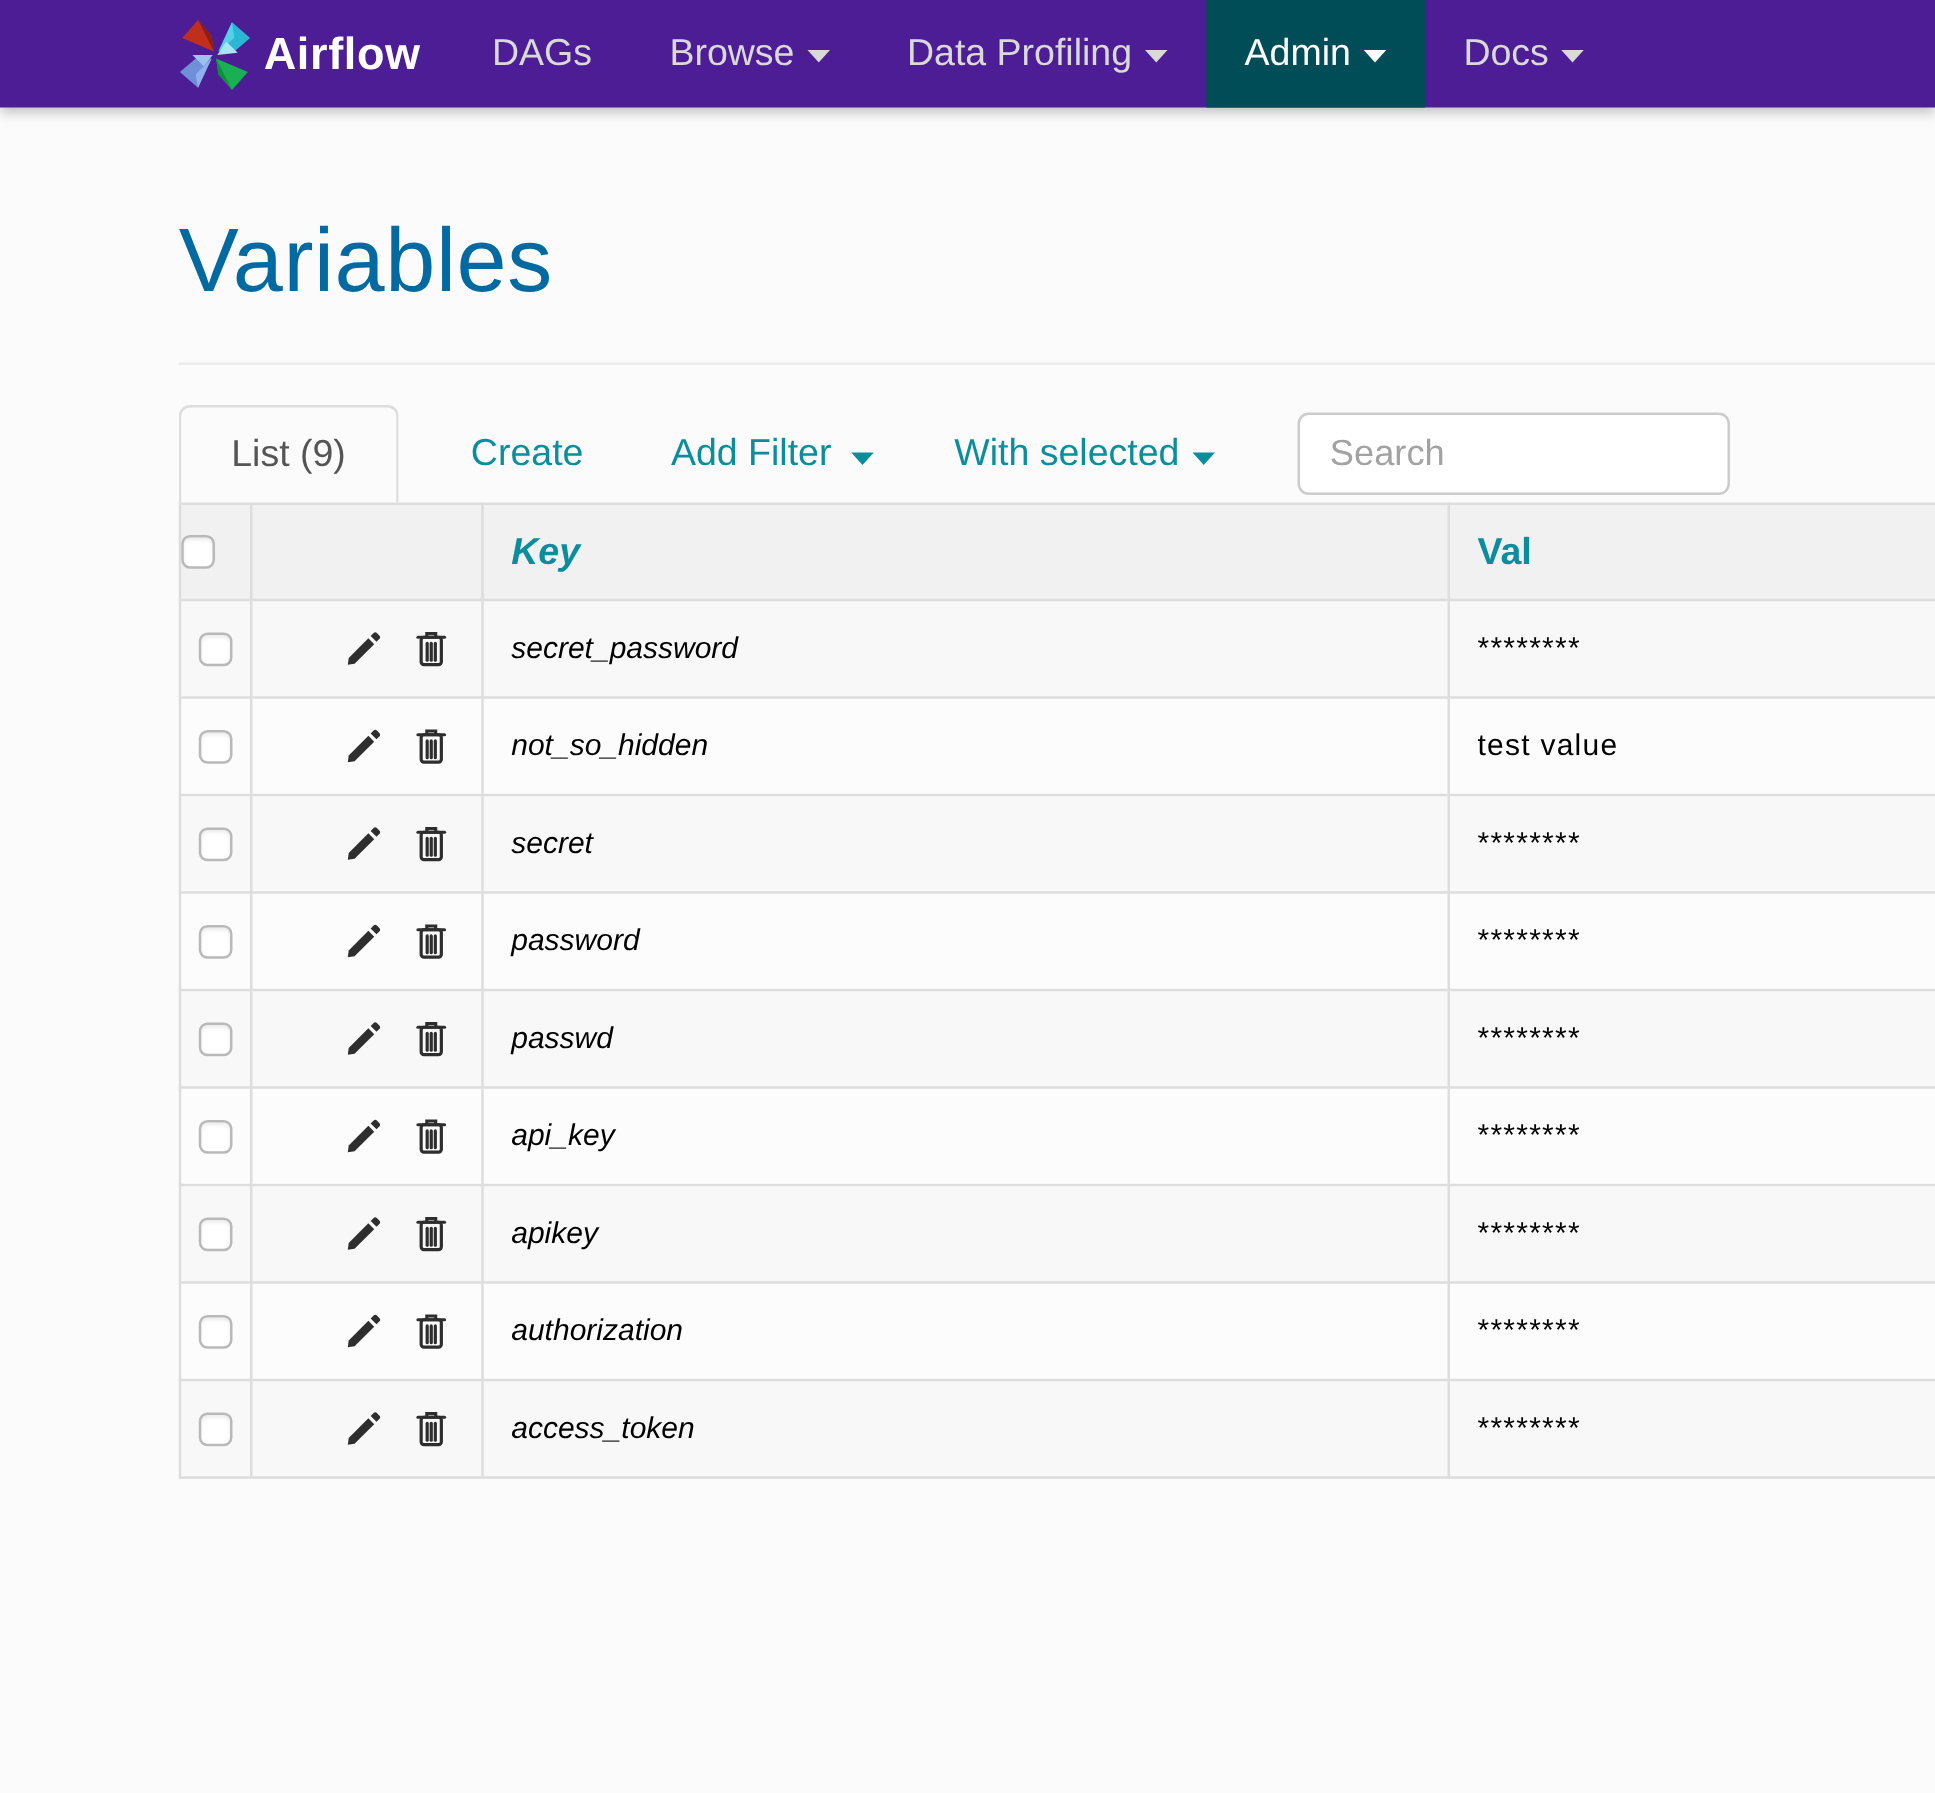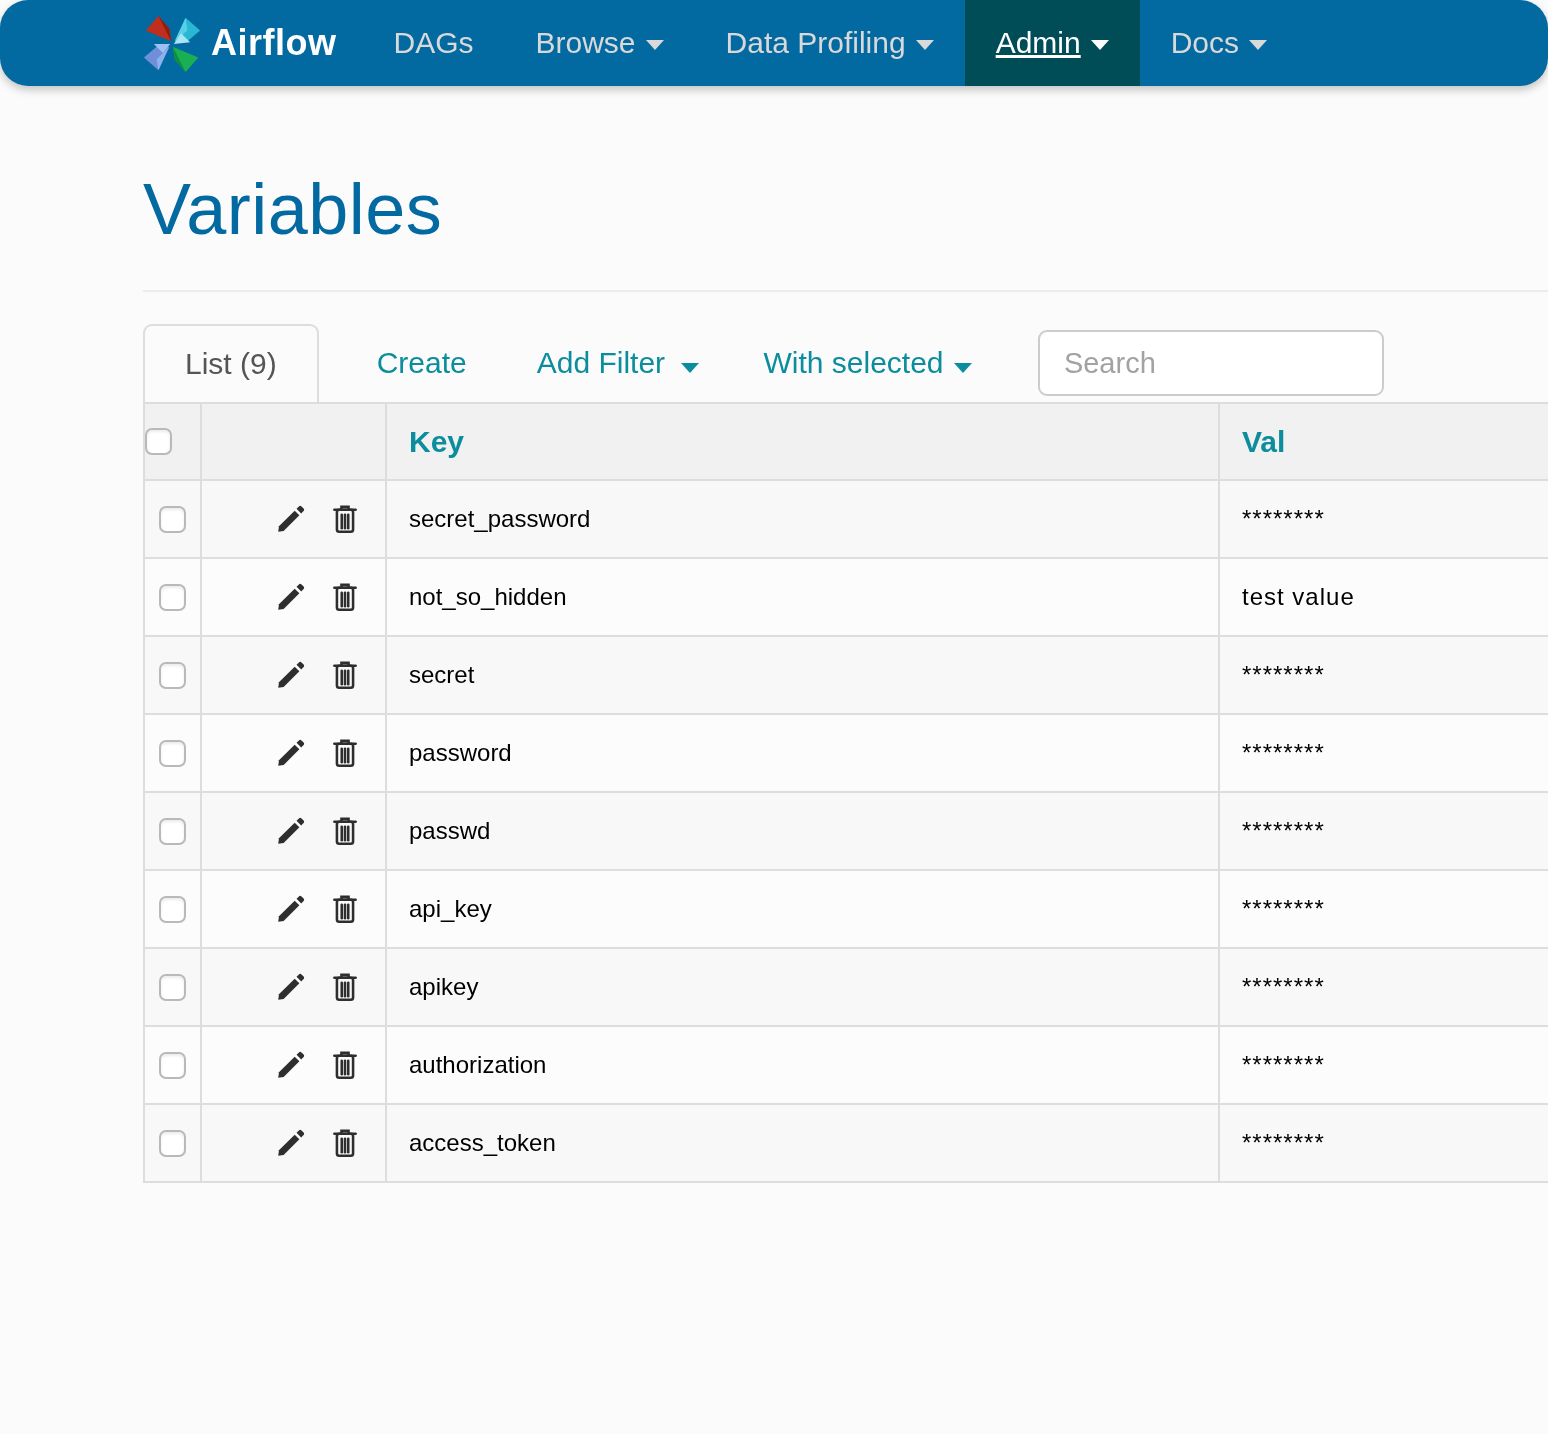--- a/index.html
+++ b/index.html
@@ -4,35 +4,35 @@
 <style>
   * { margin:0; padding:0; box-sizing:border-box; }
   html,body { width:1548px; height:1434px; overflow:hidden; }
   body {
     font-family:"Liberation Sans","DejaVu Sans",sans-serif;
     background:#fbfbfb; color:#333;
   }
 
   
   .navbar {
-    height:86px; background:#0369a1; display:flex; align-items:stretch;
-    box-shadow:0 4px 9px rgba(0,0,0,0.22); position:relative; z-index:5;border-radius:28px;
+    height:86px; background:#4c1d95; display:flex; align-items:stretch;
+    box-shadow:0 4px 9px rgba(0,0,0,0.22); position:relative; z-index:5;
   }
   .brand {
     display:flex; align-items:center; gap:10px;
     padding-left:143px; padding-right:26px;
   }
   .brand-logo { width:58px; height:58px; margin-top:2px; }
   .brand-name { color:#fff; font-size:36px; font-weight:bold; letter-spacing:0.5px; }
   .nav-items { display:flex; align-items:stretch;justify-content:space-between; }
   .nav-item {
     display:flex; align-items:center; padding:0 31px;
     color:#d9d9d9; font-size:30px; cursor:pointer; white-space:nowrap;
   }
-  .nav-item.active { background:#004d57; color:#fff;text-decoration:underline; }
+  .nav-item.active { background:#004d57; color:#fff; }
   .caret {
     display:inline-block; width:0; height:0; margin-left:10px; margin-top:4px;
     border-left:9px solid transparent; border-right:9px solid transparent;
     border-top:10px solid currentColor;
   }
 
   
   .main { padding-left:143px; }
   .page-title { margin-top:82px; font-size:72px; font-weight:500; color:#0369a1; letter-spacing:0.5px; }
   .title-rule { border:none; border-top:2px solid #ececec; margin-top:40px; margin-right:0; width:1405px; }
@@ -61,21 +61,21 @@
   
   table.vars { border-collapse:collapse; width:1650px; table-layout:fixed; }
   table.vars th, table.vars td { border:2px solid #ddd; }
   table.vars thead th { background:#f1f1f1; height:77px; text-align:left; }
   th.col-key, th.col-val { font-size:30px; font-weight:bold; color:#0b8d9d; padding-left:22px; }
   td { background:#fafafa; height:78px; }
   tr:nth-child(odd) td { background:#f8f8f8; }
   tr:nth-child(even) td { background:#fcfcfc; }
   .cell-check { width:57px; text-align:center; }
   .cell-actions { width:185px; padding-left:72px; }
-  .cell-key { width:833px; }
+  .cell-key { width:773px;font-style:italic; }
   td.cell-key, td.cell-val { font-size:24px; color:#000000; padding-left:22px; }
   td.cell-val { letter-spacing:1px; }
 
   .cb {
     appearance:none; -webkit-appearance:none; width:27px; height:27px;
     border:2px solid #b9b9b9; border-radius:7px; background:#fff;
     box-shadow:inset 0 2px 3px rgba(0,0,0,0.08); cursor:pointer; vertical-align:middle;
   }
   .actions { display:flex; align-items:center; gap:20px; }
   .icon-btn { cursor:pointer; display:inline-flex; }

